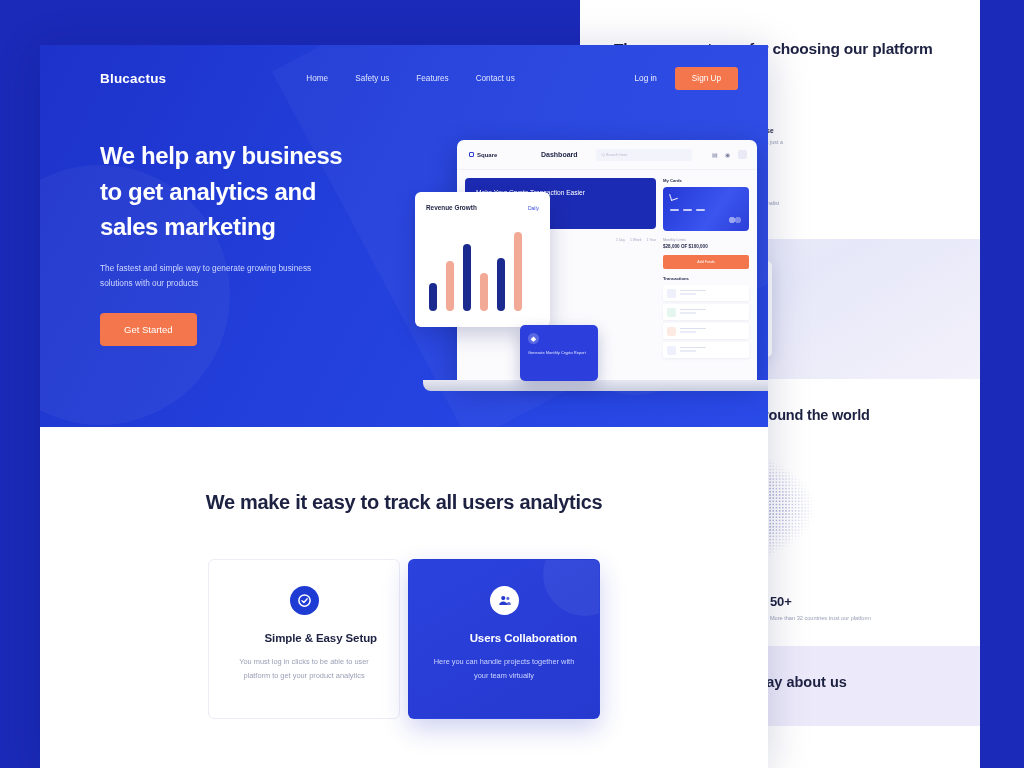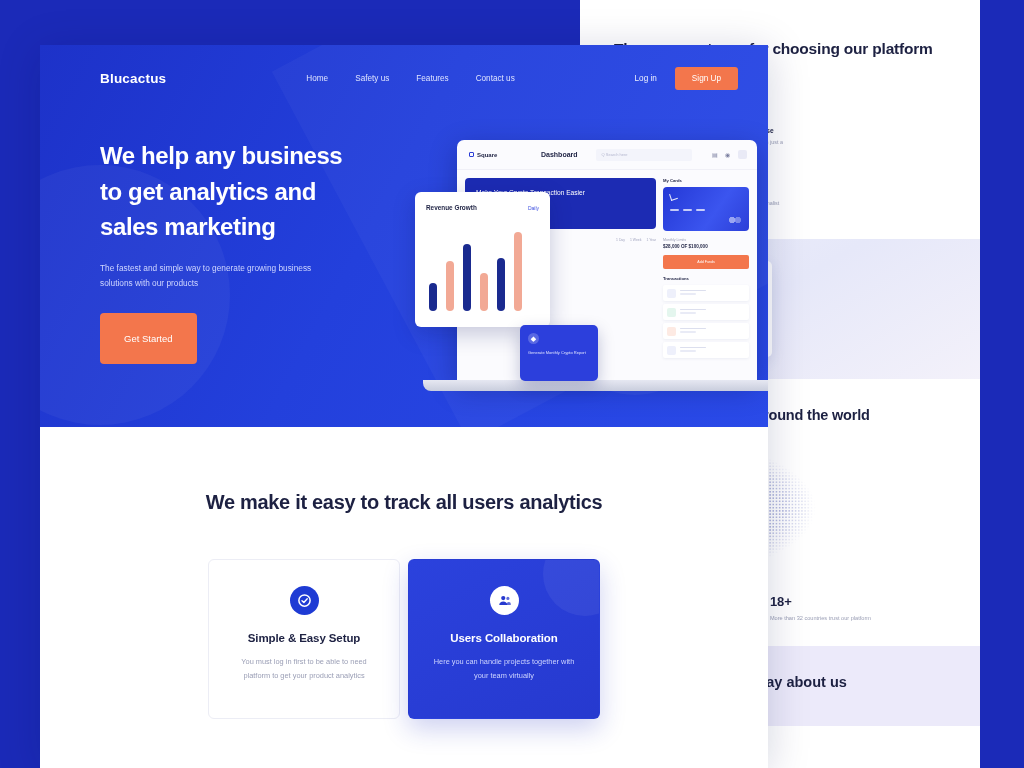--- a/index.html
+++ b/index.html
@@ -142,21 +142,21 @@
     padding: 7px 17px; cursor: pointer;
   }
 
   .hero-copy { position: relative; padding: 48px 0 0 60px; width: 330px; }
   .hero-h1 {
     font-size: 24px; line-height: 1.48; color: #fff; font-weight: bold; letter-spacing: -0.4px;
   }
   .hero-p { margin-top: 16px; font-size: 8.3px; color: #cfd6ff; line-height: 1.85; max-width: 230px; }
   .btn-get {
     margin-top: 22px; background: #f3764c; color: #fff; border: none; border-radius: 4px;
-    font-size: 9.5px; padding: 20px 24px; cursor: pointer;
+    font-size: 9.5px; padding: 11px 24px; cursor: pointer;
   }
 
   
   .laptop { position: absolute; left: 375px; top: 95px; width: 360px; height: 285px; }
   .lap-screen {
     position: absolute; left: 42px; top: 0; width: 300px; height: 240px;
     background: #fbfbfe; border-radius: 7px 7px 0 0; overflow: hidden;
     box-shadow: 0 8px 28px rgba(5,10,60,.3);
   }
   .lap-base {
@@ -258,21 +258,21 @@
     border-radius: 50%; background: rgba(255,255,255,.06);
   }
   .c-ico {
     width: 29px; height: 29px; border-radius: 50%; margin: 0 auto;
     display: flex; align-items: center; justify-content: center;
     background: #1e3bd4; color: #fff; font-size: 15px; position: relative; z-index: 2;
   }
   .card.active .c-ico { background: #fff; color: #2639cf; }
   .c-t {
     margin-top: 17px; font-size: 11.5px; font-weight: bold; color: #1d2142;
-    position: relative; z-index: 2; letter-spacing: -0.1px;
+    position: relative; z-index: 2; letter-spacing: -0.1px; text-align: right;
   }
   .card.active .c-t { color: #fff; }
   .c-d { margin-top: 11px; font-size: 7.4px; line-height: 1.85; color: #9a9eb5; position: relative; z-index: 2; }
   .card.active .c-d { color: #cdd4ff; }
 </style>
 </head>
 <body>
 
 <div class="stage">
 
@@ -373,21 +373,21 @@
         <div class="rp-trusted-h">Trusted by compnay around the world</div>
         <div class="map-wrap">
           <div class="map"></div>
         </div>
         <div class="stats">
           <div>
             <div class="stat-n">4.8</div>
             <div class="stat-d">Rating on google play and app store</div>
           </div>
           <div>
-            <div class="stat-n">18+</div>
+            <div class="stat-n">50+</div>
             <div class="stat-d">More than 32 countries trust our platform</div>
           </div>
         </div>
       </div>
 
       <div class="rp-testi">
         <div class="rp-testi-h">What our customers say about us</div>
       </div>
 
     </div>
@@ -550,21 +550,21 @@
       <div class="cards">
 
         <div class="card">
           <div class="c-ico">
             <svg width="15" height="15" viewBox="0 0 24 24" aria-hidden="true">
               <circle cx="12" cy="12" r="9" fill="none" stroke="#fff" stroke-width="2.4"></circle>
               <path d="M8 12.4 L11 15.2 L16.4 9.2" fill="none" stroke="#fff" stroke-width="2.2" stroke-linecap="round" stroke-linejoin="round"></path>
             </svg>
           </div>
           <div class="c-t">Simple &amp; Easy Setup</div>
-          <div class="c-d">You must log in first to be able to need platform to get your product analytics</div>
+          <div class="c-d">You must log in clicks to be able to user platform to get your product analytics</div>
         </div>
 
         <div class="card active">
           <div class="c-ico">
             <svg width="15" height="15" viewBox="0 0 24 24" aria-hidden="true">
               <circle cx="10" cy="8" r="3.4" fill="#2639cf"></circle>
               <path d="M3.6 19c0-3.6 2.9-5.6 6.4-5.6s6.4 2 6.4 5.6z" fill="#2639cf"></path>
               <circle cx="17.4" cy="8.6" r="2.5" fill="#2639cf" opacity=".75"></circle>
               <path d="M15 19c0-3 1.6-4.6 4-4.6 1.8 0 3 1.2 3 3.2V19z" fill="#2639cf" opacity=".75"></path>
             </svg>

